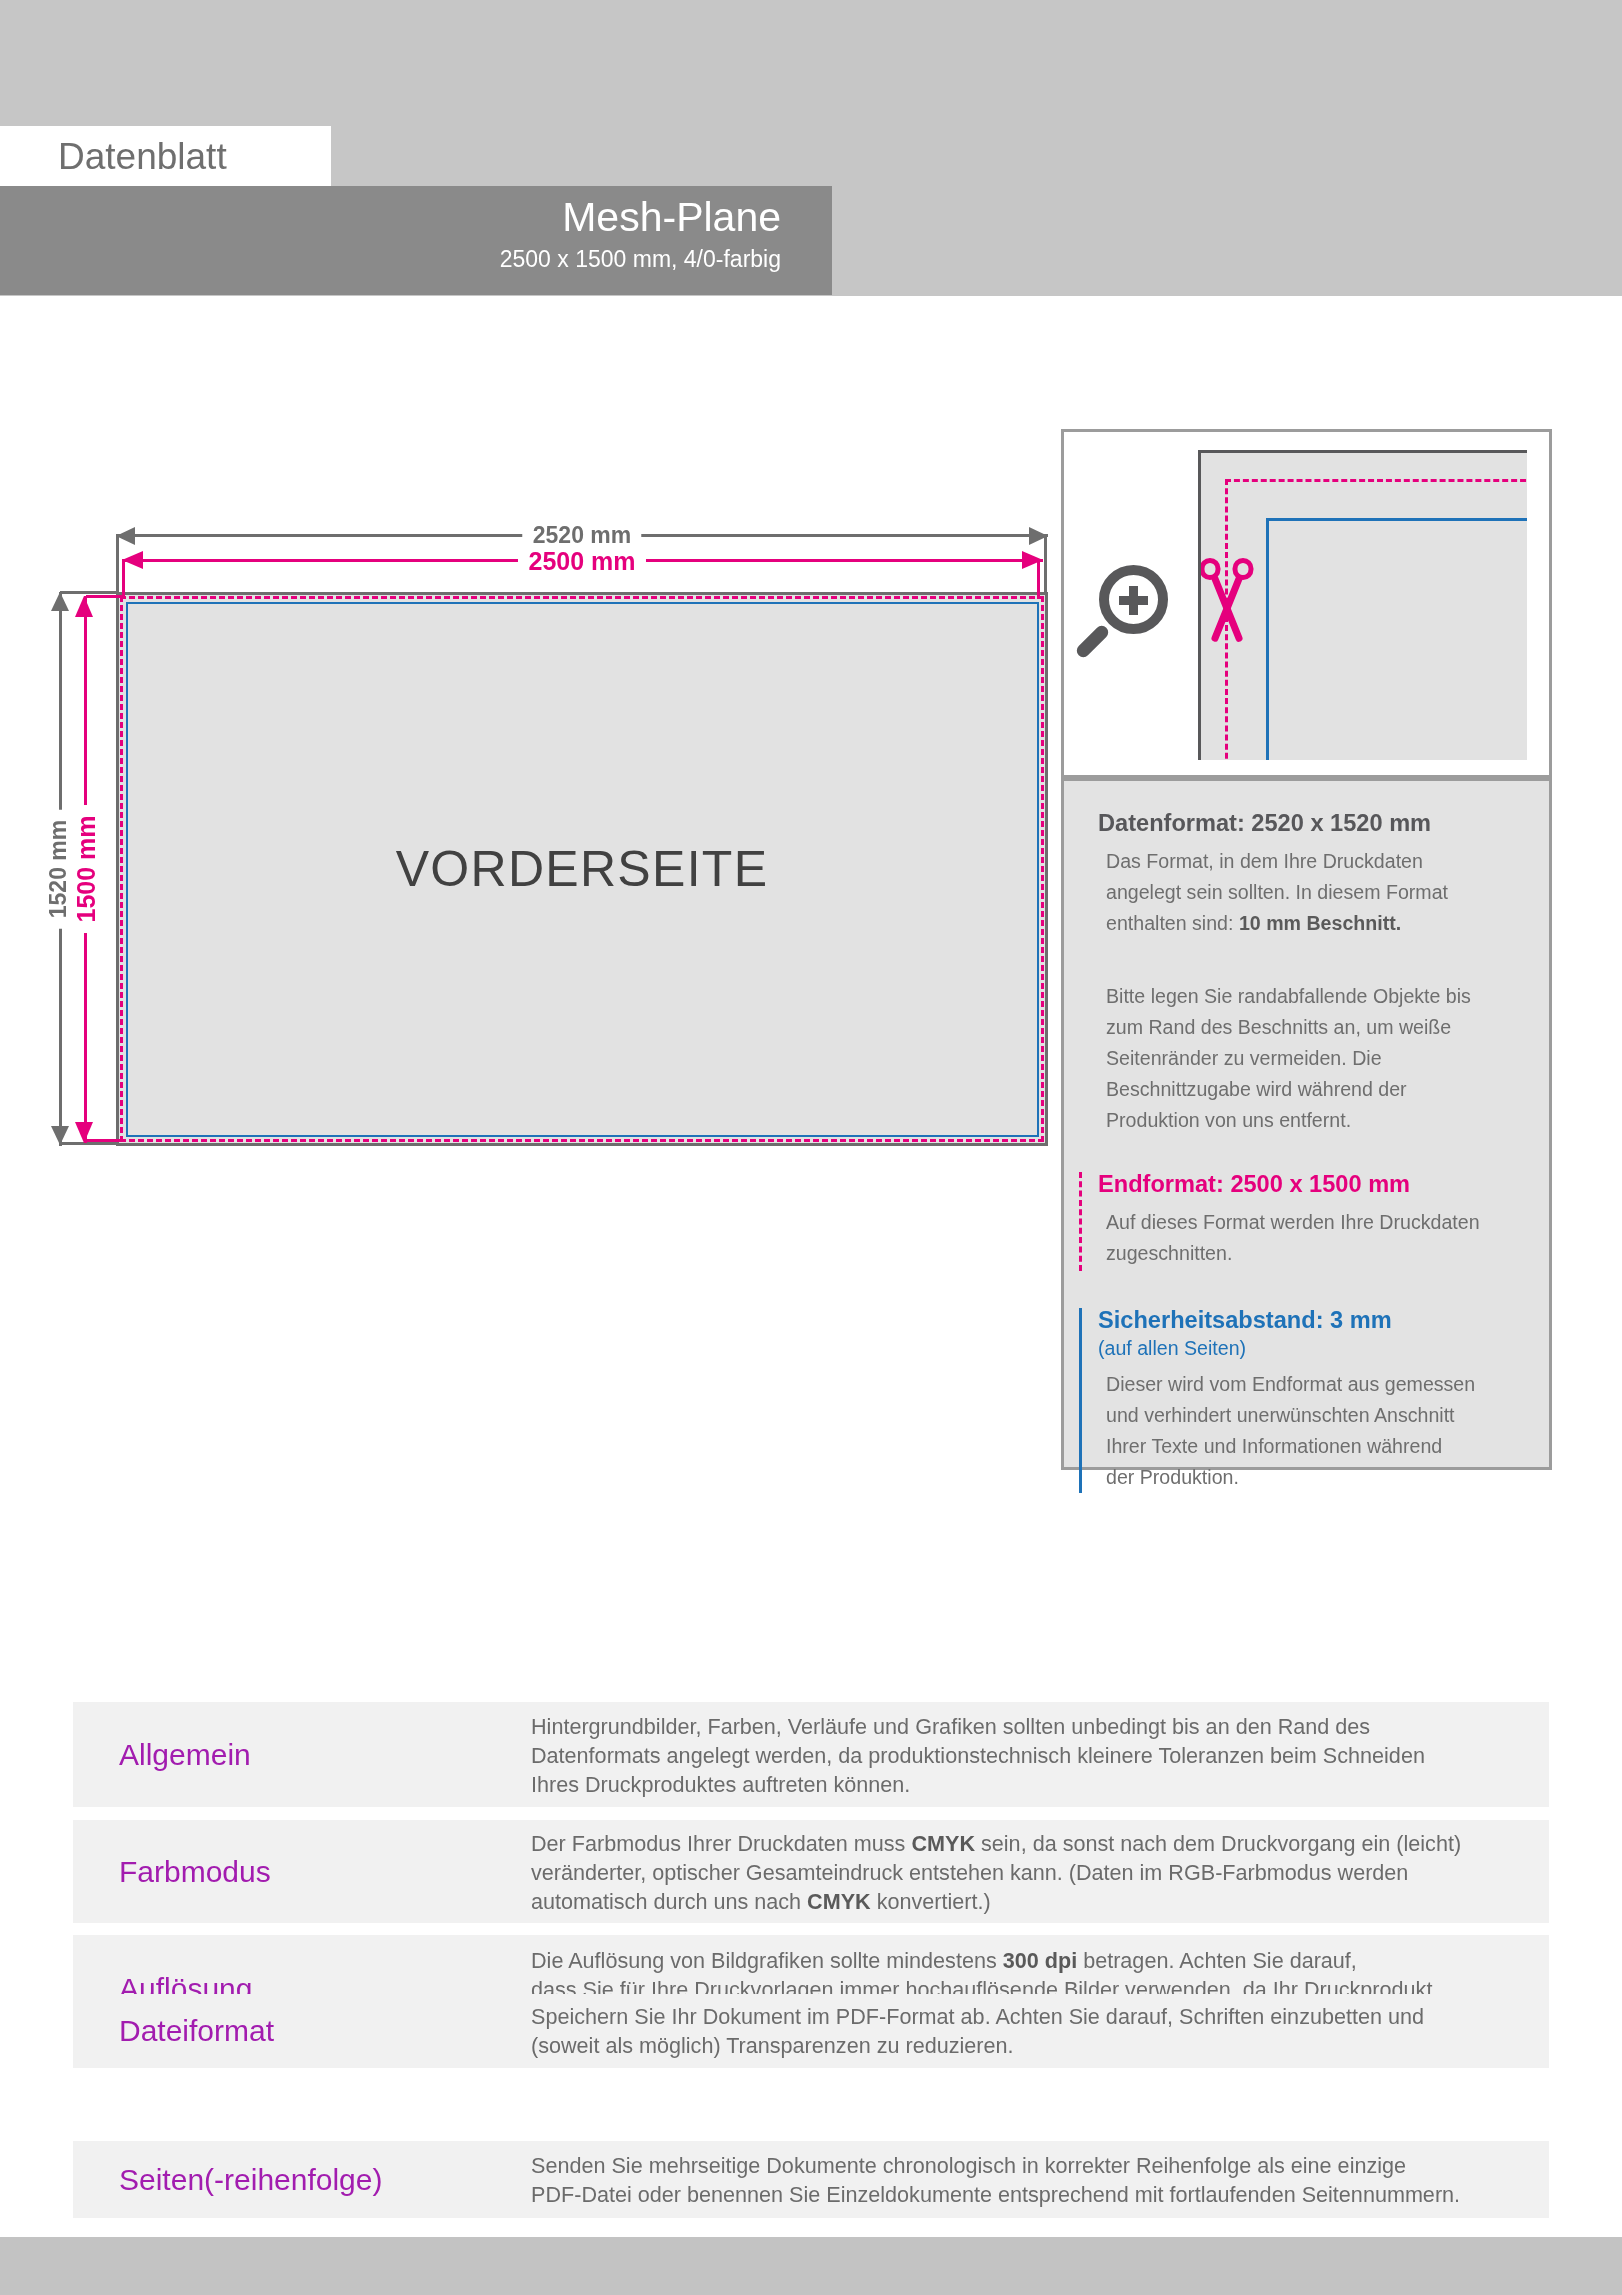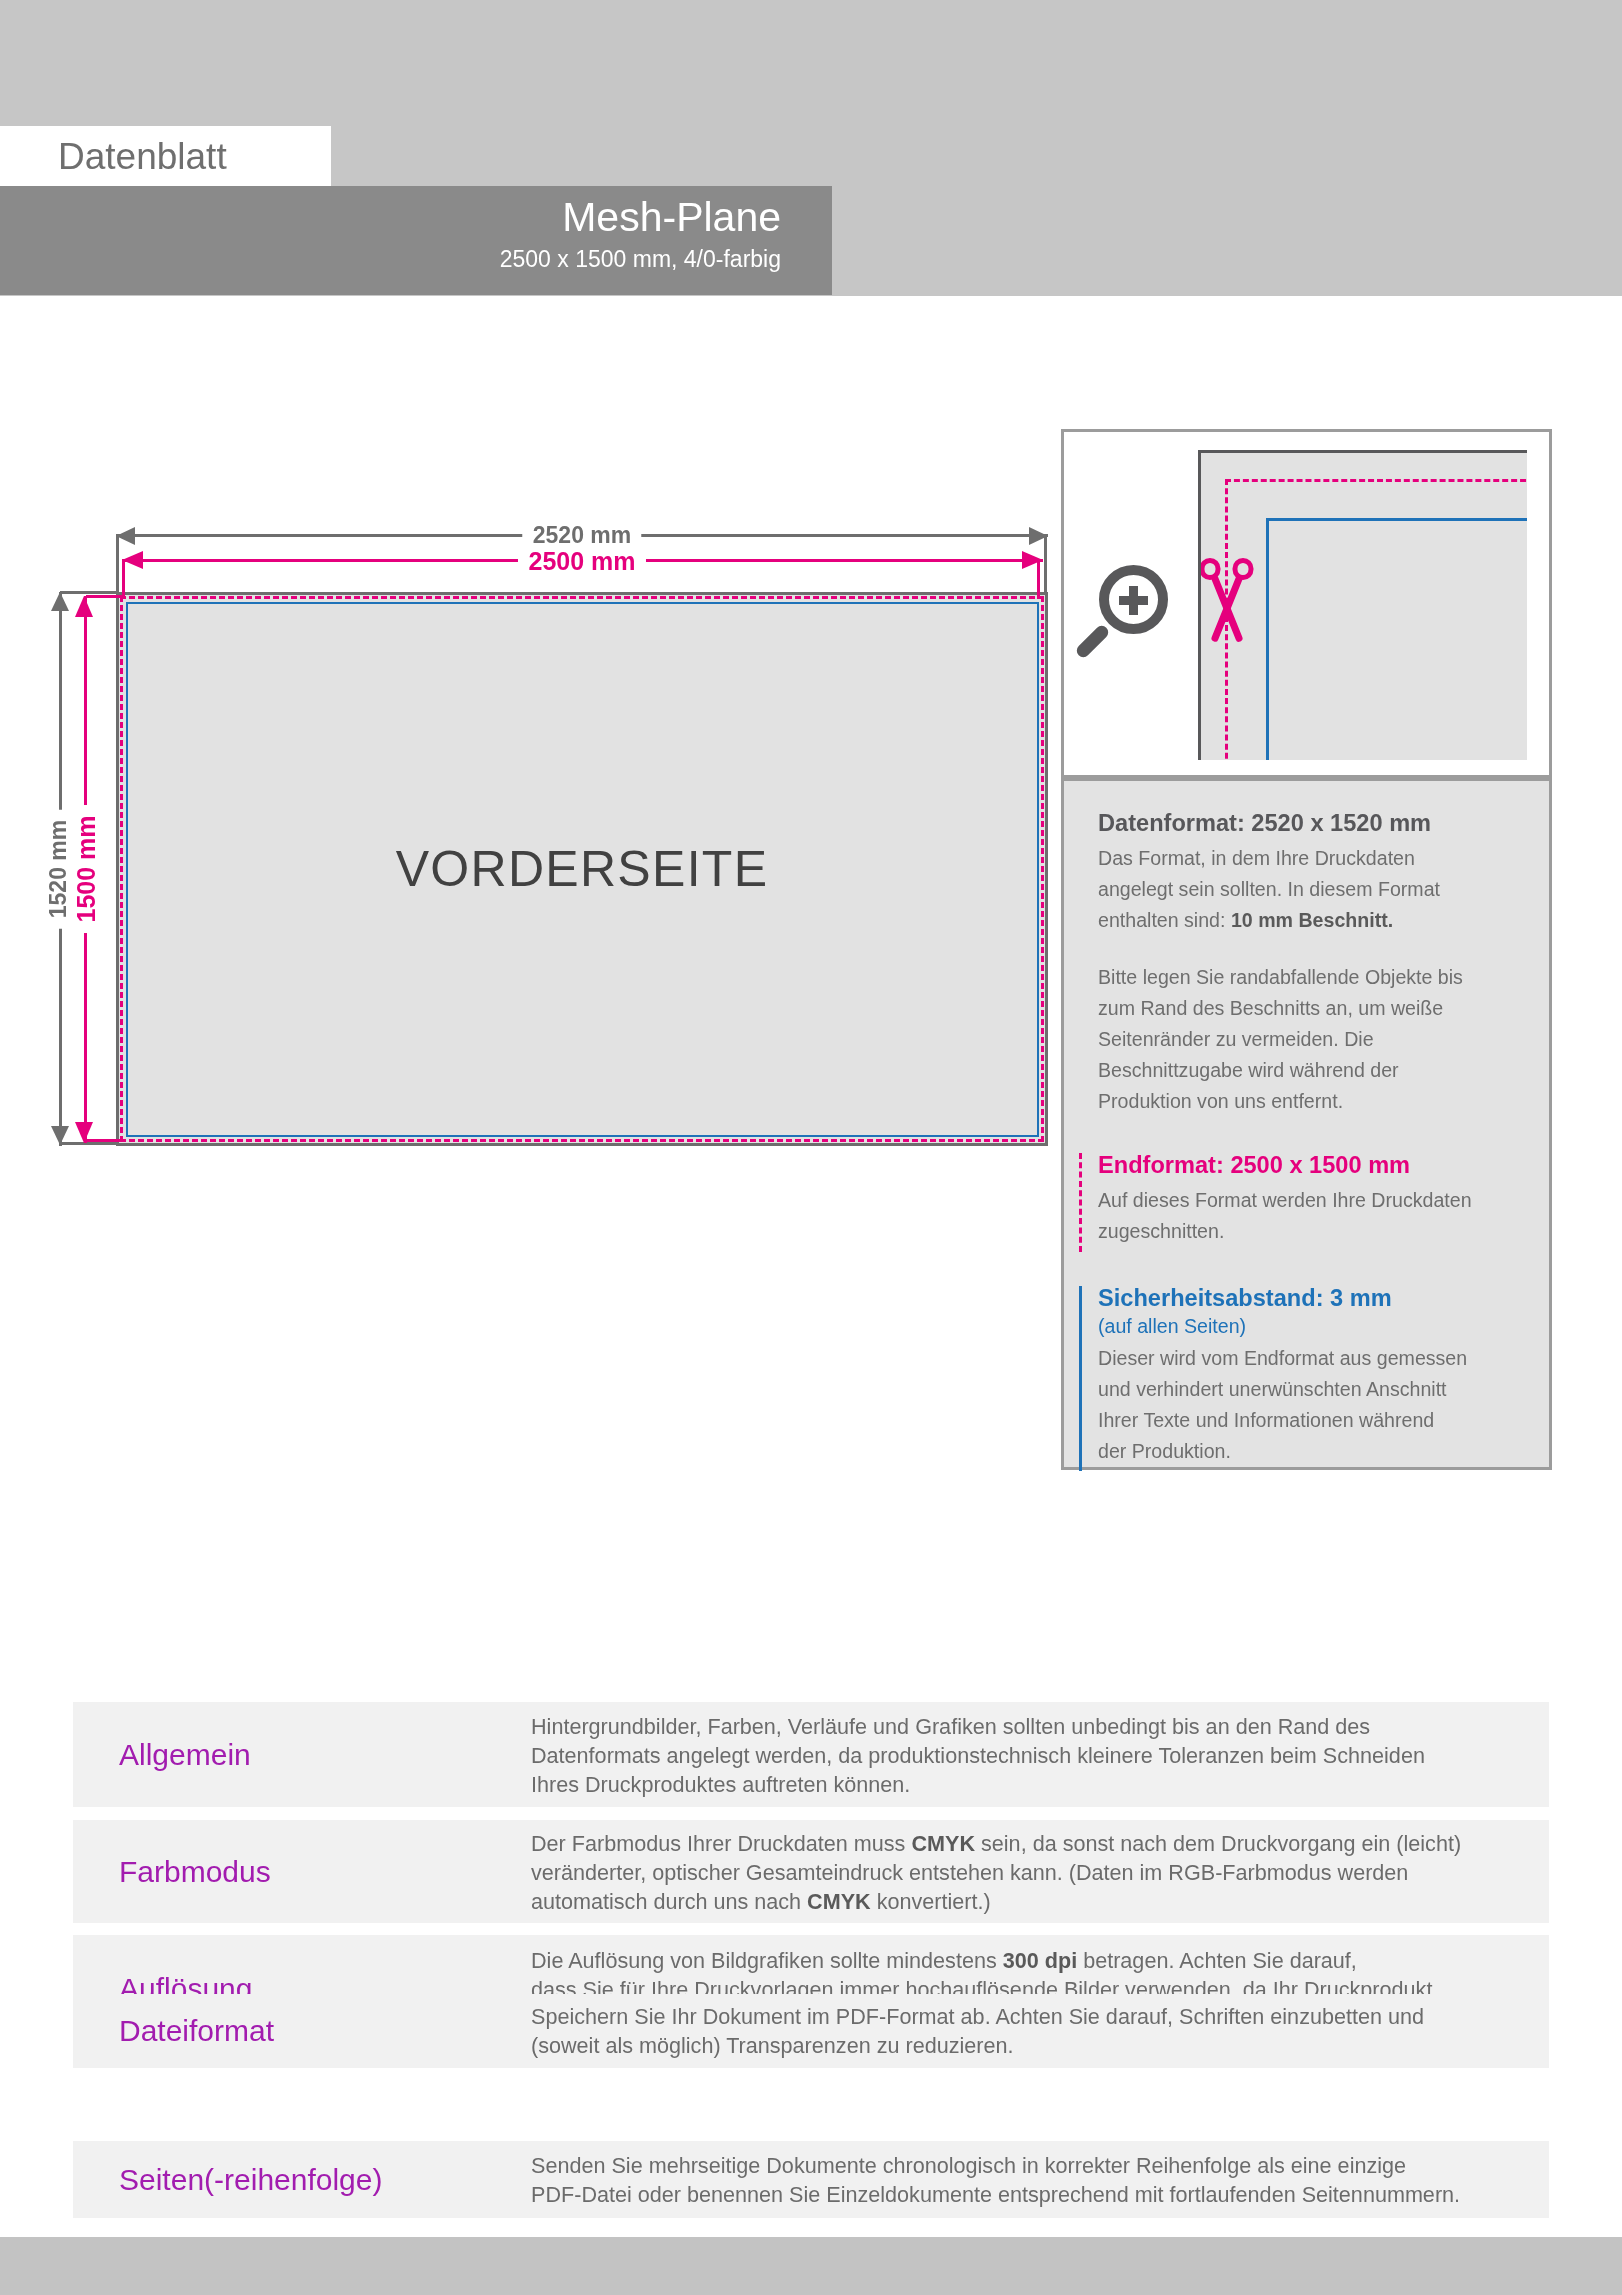--- a/index.html
+++ b/index.html
@@ -49,21 +49,21 @@
   #magnifier-ring{position:absolute;left:35px;top:133px;width:69px;height:69px;box-sizing:border-box;
                   border:10.5px solid #58585a;border-radius:50%;}
   #magnifier-plus-h{position:absolute;left:55px;top:164px;width:29px;height:9.2px;background:#58585a;}
   #magnifier-plus-v{position:absolute;left:65px;top:154px;width:9.2px;height:29px;background:#58585a;}
   #magnifier-handle{position:absolute;left:8.5px;top:203px;width:39px;height:13px;border-radius:6.5px;
                     background:#58585a;transform:rotate(-45deg);}
   
   #info-panel{left:1061px;top:778px;width:491px;height:692px;box-sizing:border-box;background:#e3e3e3;
               border:3.3px solid #9c9c9c;padding:27.5px 25px 0 34px;color:#6e6e6e;}
   #info-panel h3{margin:0 0 5.2px 0;font-size:23.6px;line-height:29px;color:#57575a;}
-  #info-panel p{margin:0;font-size:19.6px;line-height:31px;white-space:pre-line;}
+  #info-panel p{margin:8px;font-size:19.6px;line-height:31px;white-space:pre-line;}
   .spacer40{height:26px;}
   .sectionE{position:relative;margin-top:34px;}
   .sectionS{position:relative;margin-top:37px;}
   .sectionE h3{color:#e5007d !important;}
   .sectionS h3{color:#1e72b8 !important;margin-bottom:0 !important;}
   #sicherheit-sub{font-size:19.6px;line-height:26px;color:#1e72b8;margin-bottom:3.9px;}
   .marker-dashed{position:absolute;left:-19px;top:2.6px;height:99px;border-left:3.3px dashed #e5007d;}
   .marker-solid{position:absolute;left:-19px;top:2.6px;height:185px;border-left:3.3px solid #1e72b8;}
   .bold{font-weight:bold;color:#5a5a5a;}
   

